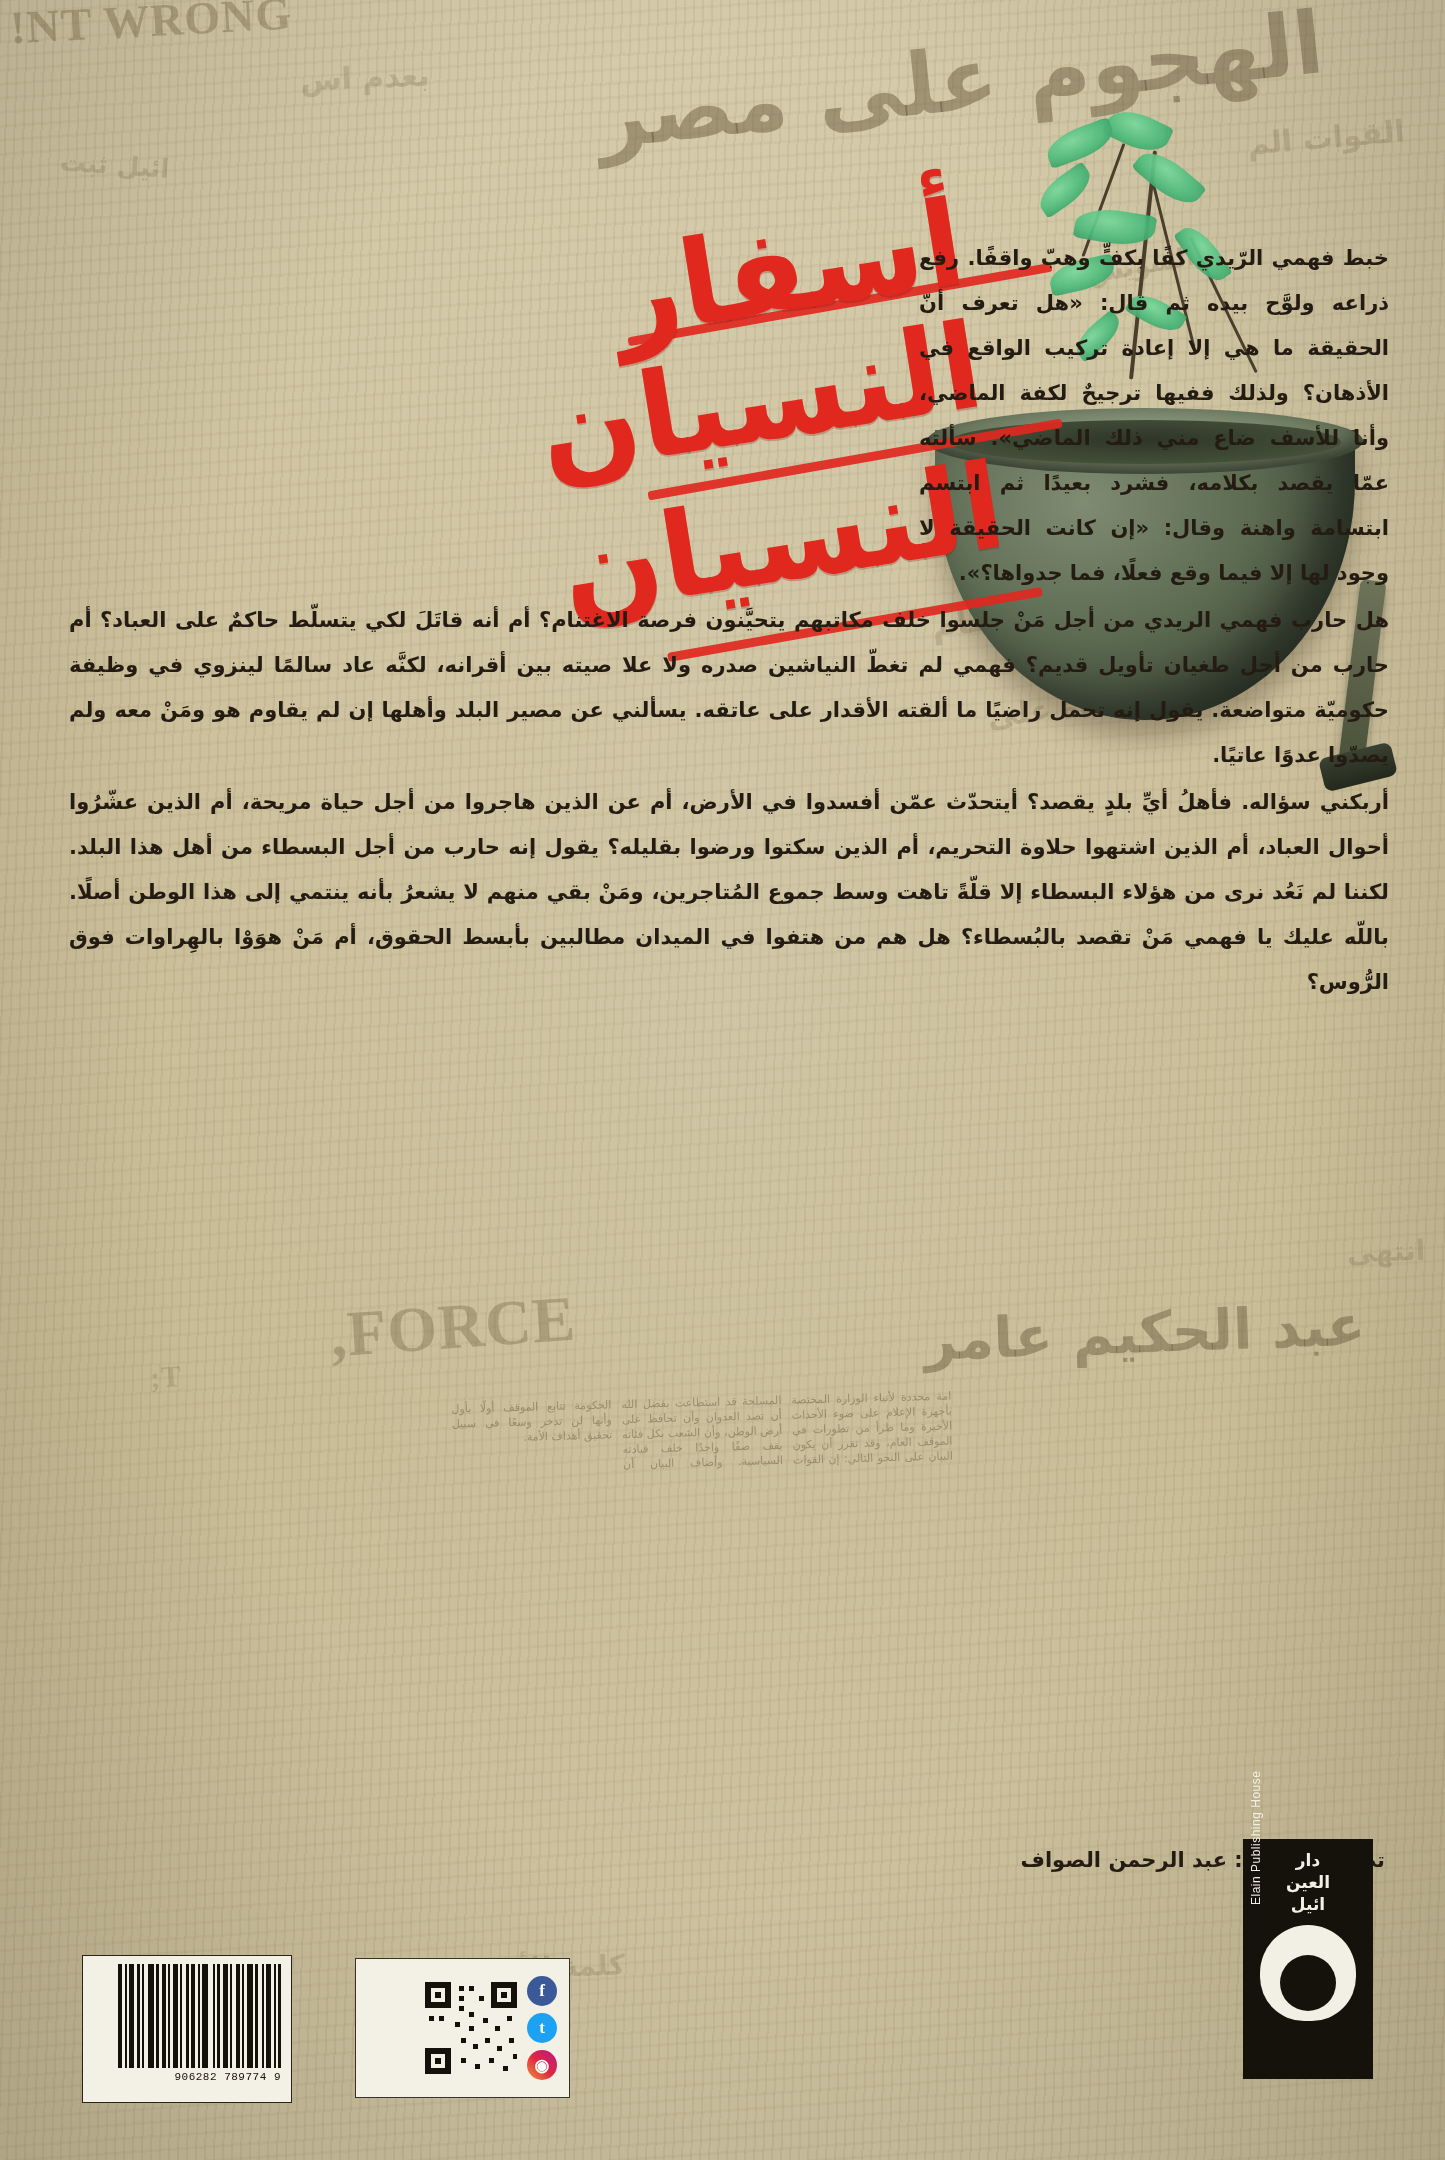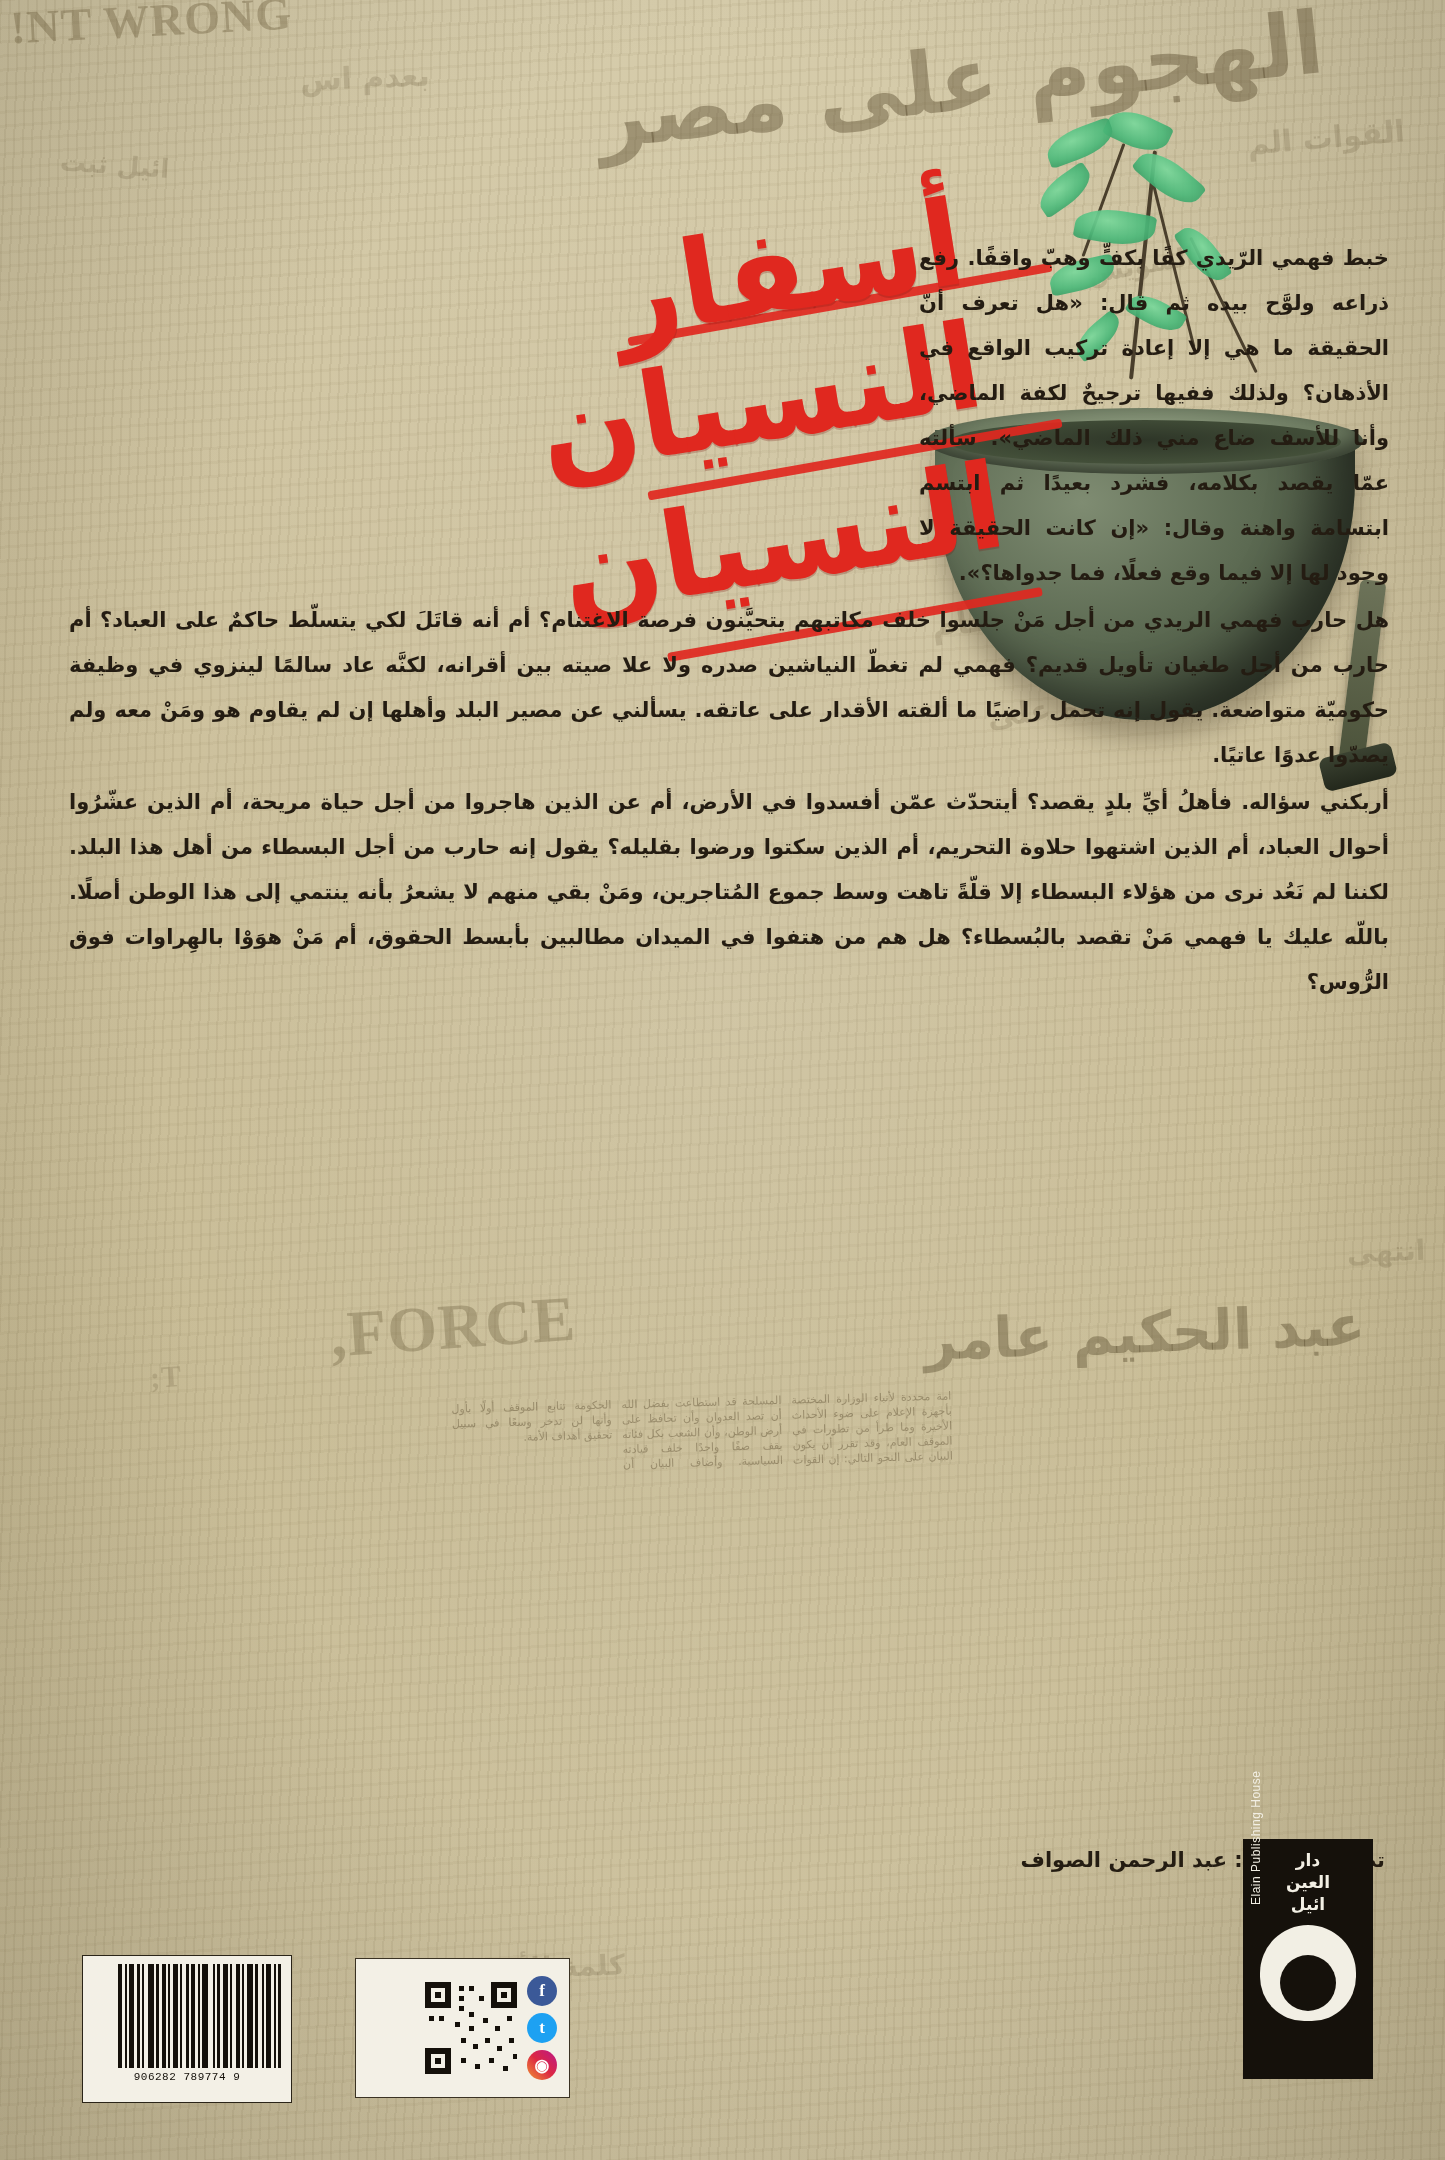--- a/index.html
+++ b/index.html
@@ -161,21 +161,21 @@
     position:absolute;left:82px;top:1955px;
     width:210px;height:148px;
     background:#f3f0e6;
     border:1px solid #2a2418;
     padding:8px 10px 4px 10px;
     box-sizing:border-box;
   }
   .bars{height:104px;display:flex;align-items:stretch;gap:0;}
   .bars span{display:block;background:#14100a;}
   .barnum{
-    text-align:center;font-family:"Liberation Mono", monospace;
+    font-family:"Liberation Mono", monospace;
     font-size:11px;color:#14100a;margin-top:3px;letter-spacing:.5px;
   }
 
   
   .social{
     position:absolute;left:355px;top:1958px;
     width:215px;height:140px;
     background:#f3f0e6;border:1px solid #3a3223;
     display:flex;align-items:center;gap:10px;padding:0 12px;box-sizing:border-box;
   }

